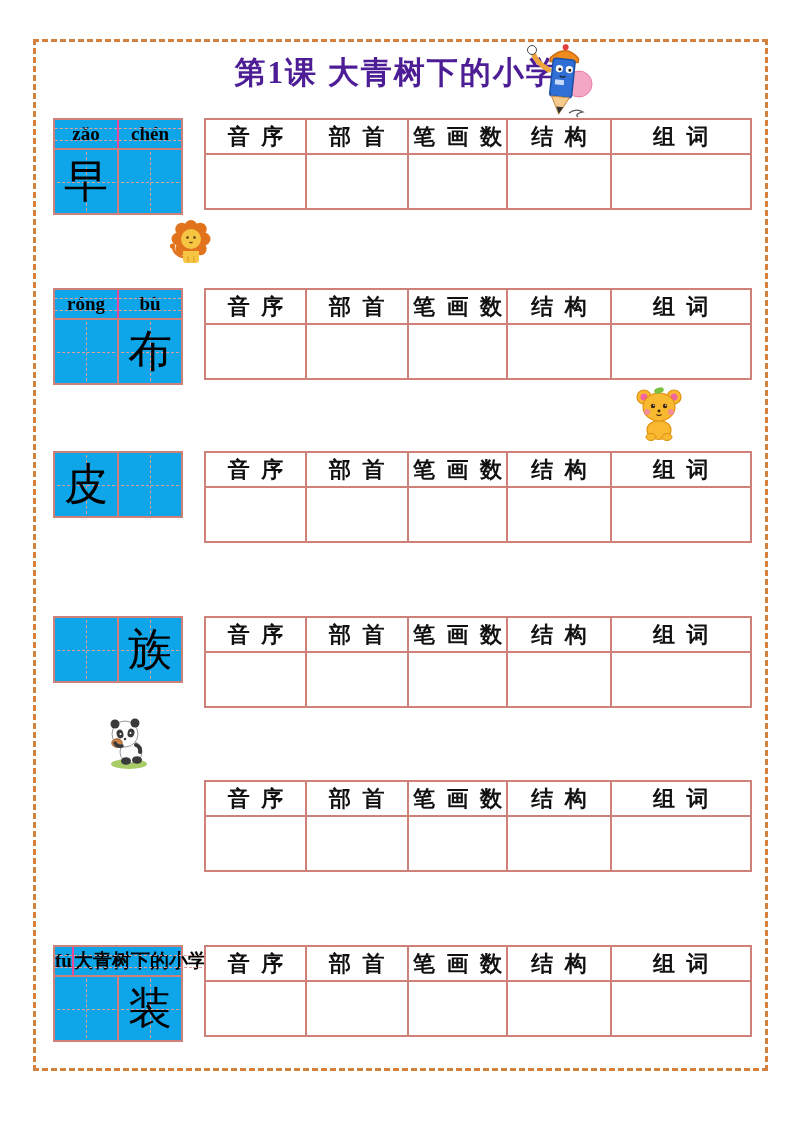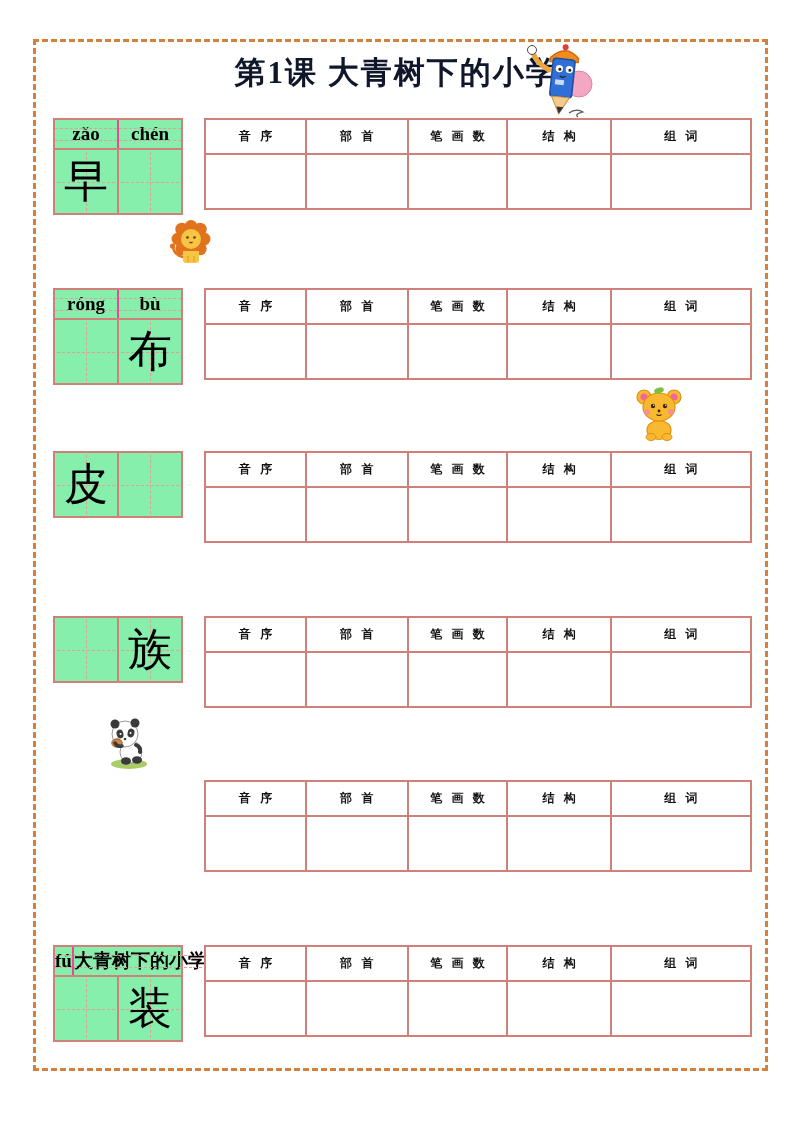--- a/index.html
+++ b/index.html
@@ -15,34 +15,34 @@
     width: 729px; height: 1026px;
     border: 3px dashed #d4813e;
     pointer-events: none;
   }
   .title-wrap {
     position: absolute; top: 52px; left: 0; width: 100%;
     text-align: center;
   }
   .page-title {
     display: inline-block;
-    font-size: 31px; font-weight: bold; color: #0f172a;
+    font-size: 31px; font-weight: bold; color: #4c1d95;
     letter-spacing: 2px;
     font-family: "Liberation Serif", serif;
   }
   .mascot { position: absolute; }
 
   
   .row-block { position: absolute; left: 53px; width: 700px; height: 95px; }
 
   .pygrid {
     position: absolute; left: 0; top: 0;
     width: 126px;
     border: 2px solid #cf8078;
-    background: #86efac;
+    background: #0ea5e9;
   }
   .py-row { display: flex; height: 28px; border-bottom: 2px solid #cf8078; }
   .py-cell {
     flex: 1; position: relative;
     display: flex; align-items: center; justify-content: center;
     font-weight: bold; font-size: 19px; color: #000;
     font-family: "Liberation Serif", serif;
     white-space: nowrap; overflow: visible;
   }
   .py-cell + .py-cell { border-left: 2px solid #ec4899; }
@@ -73,22 +73,22 @@
     font-family: "Liberation Serif", serif;
   }
 
   .wordtable {
     position: absolute; left: 151px; top: 0;
     width: 548px; border-collapse: collapse; table-layout: fixed;
     background: #fff;
   }
   .wordtable th, .wordtable td { border: 2px solid #cf8078; padding: 0; }
   .wordtable th {
-    height: 33px; font-size: 12px; font-weight: bold; color: #111;
-    font-family: Liberation Sans, sans-serif;
+    height: 33px; font-size: 22px; font-weight: bold; color: #111;
+    font-family: Liberation Serif, serif;
     word-spacing: 6px; text-align: center;
   }
   .wordtable td { height: 53px; }
 </style>
 </head>
 <body>
 
 <div class="page">
 
   <div class="page-border"></div>

